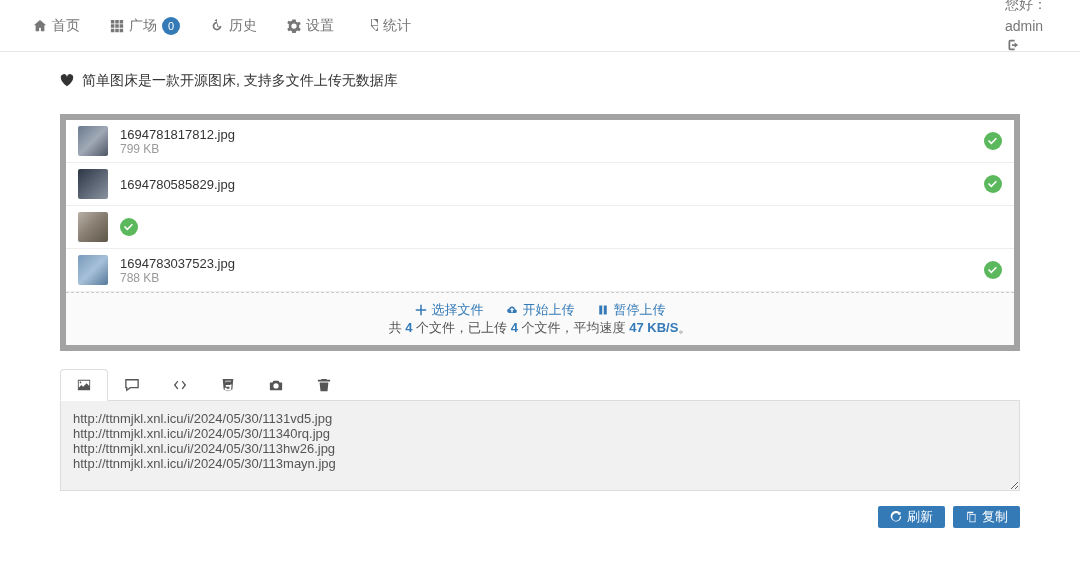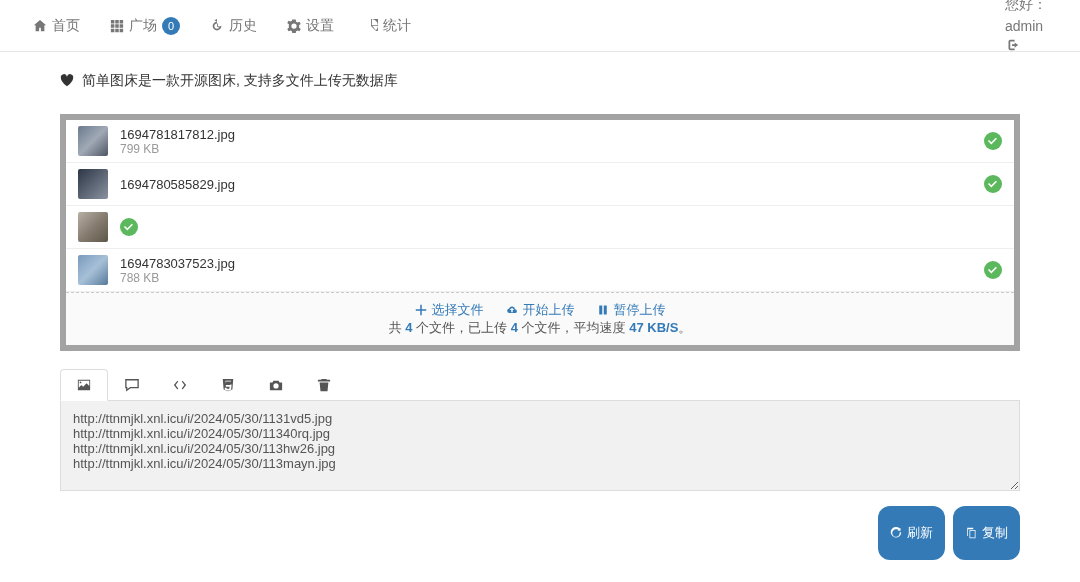--- a/index.html
+++ b/index.html
@@ -29,21 +29,21 @@
   .tool-btn { display: inline-flex; align-items: center; gap: 5px; color: #337ab7; cursor: pointer; font-size: 13px; }
   .tool-btn svg { width: 12px; height: 12px; fill: #337ab7; }
   .summary { color: #555; font-size: 13px; }
   .summary b { color: #337ab7; font-weight: bold; }
   .tabs { margin-top: 18px; display: flex; border-bottom: 1px solid #ddd; }
   .tab { padding: 8px 16px; border: 1px solid transparent; border-bottom: none; color: #555; cursor: pointer; display: flex; align-items: center; }
   .tab.active { border-color: #ddd; border-bottom: 1px solid #fff; margin-bottom: -1px; border-radius: 4px 4px 0 0; background: #fff; }
   .tab svg { width: 14px; height: 14px; fill: #555; }
   .urlbox { width: 100%; min-height: 90px; border: 1px solid #ddd; border-top: none; background: #f1f1f1; padding: 10px 12px; font-size: 13px; color: #555; white-space: pre-line; resize: vertical; font-family: inherit; }
   .bottom-btns { margin-top: 12px; display: flex; justify-content: flex-end; gap: 8px; }
-  .btn { display: inline-flex; align-items: center; gap: 5px; background: #337ab7; color: #fff; padding: 18px 12px; border-radius: 12px; border: none; cursor: pointer; font-size: 13px; }
+  .btn { display: inline-flex; align-items: center; gap: 5px; background: #337ab7; color: #fff; padding: 2px 12px; border-radius: 2px; border: none; cursor: pointer; font-size: 13px; }
   .btn svg { width: 12px; height: 12px; fill: #fff; }
 </style>
 </head>
 <body>
 
 <div class="navbar">
   <div class="nav-left">
     <a class="nav-item">
       <svg viewBox="0 0 16 16">
           <path d="M8 1L1 7h2v7h4V10h2v4h4V7h2L8 1z"></path>

